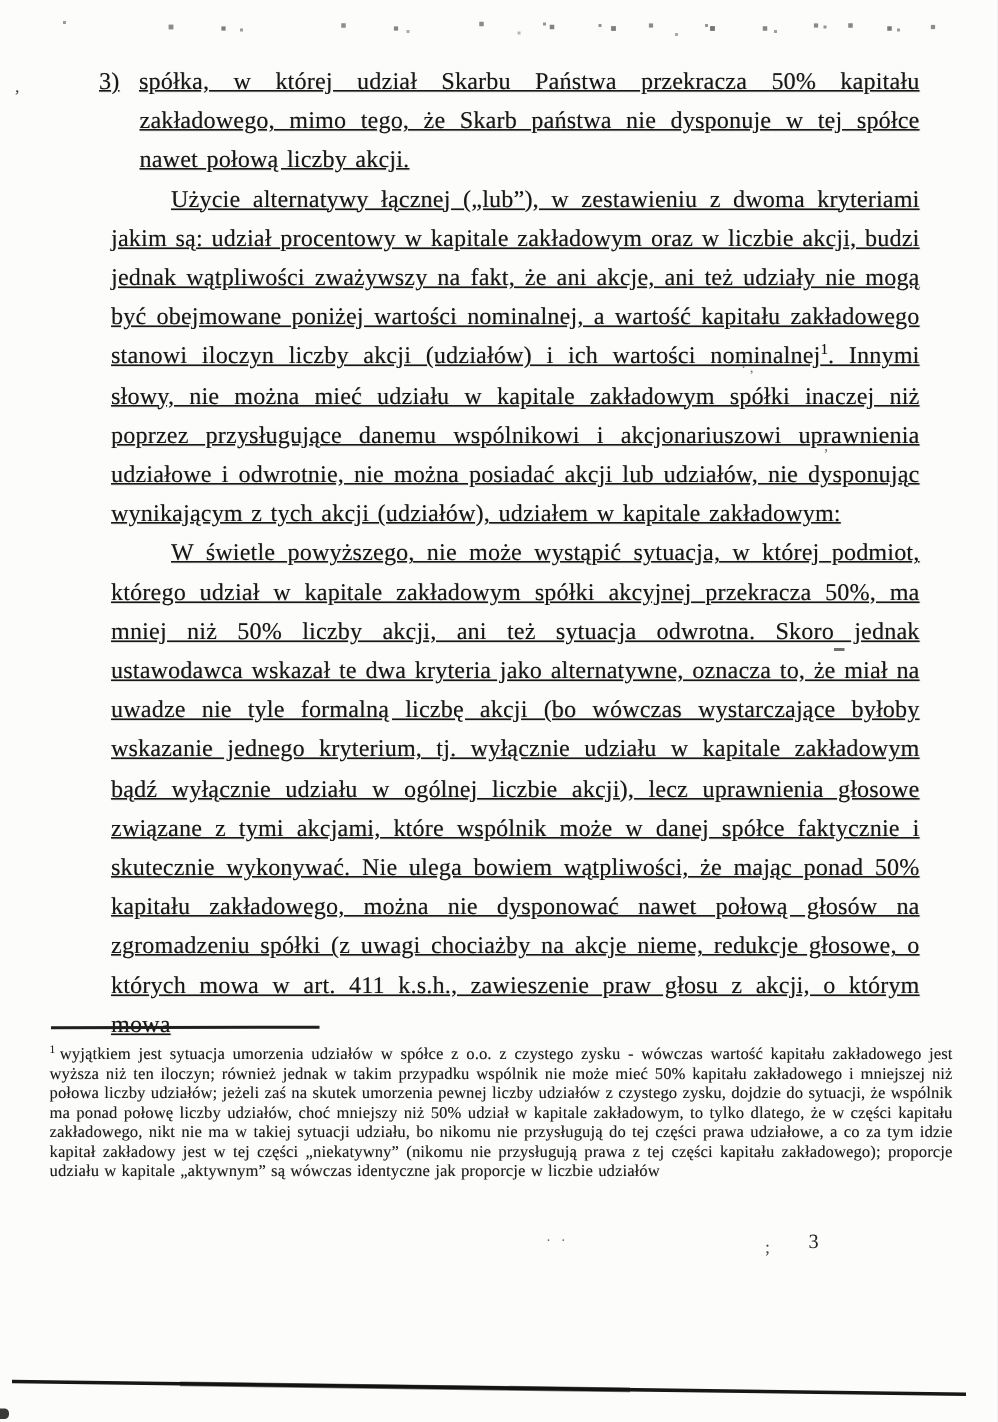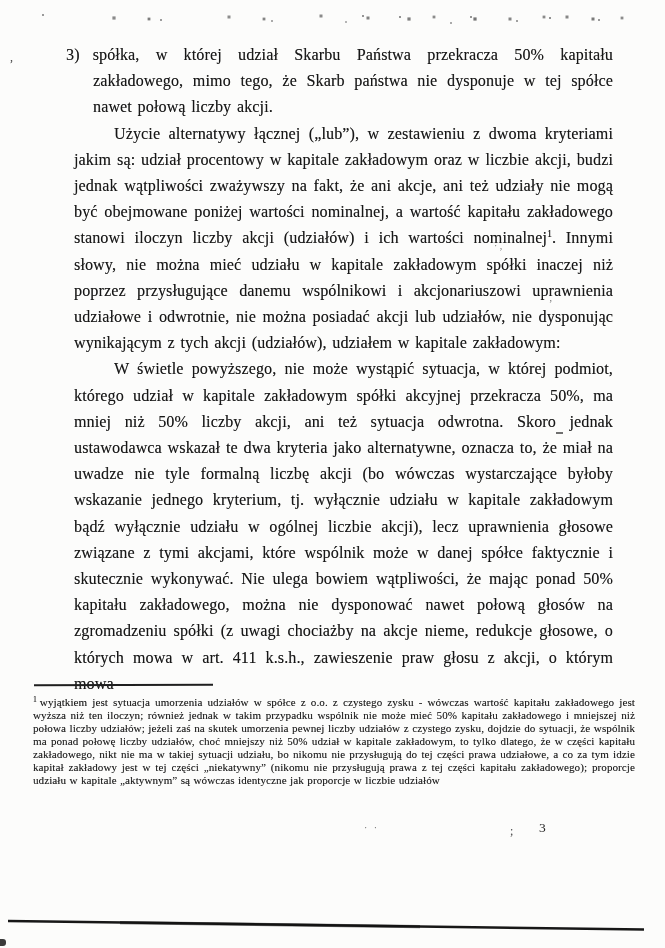--- a/index.html
+++ b/index.html
@@ -23,20 +23,21 @@
     position: absolute;
     left: 60px;
     top: 42px;
     width: 553px;
     font-size: 16px;
     line-height: 26.2px;
     text-align: justify;
     letter-spacing: 0.15px;
     word-spacing: 1.5px;
     text-shadow: 0.2px 0.2px 0.45px rgba(20,20,20,0.45);
+    text-decoration: underline;
   }
   .para { margin: 0; }
   .list-item {
     padding-left: 33px;
     text-indent: -27px;
   }
   .list-item .marker { margin-right: 13px; }
   .indent { text-indent: 40px; margin-left: 14px; }
   sup.fnref {
     font-size: 10px;

